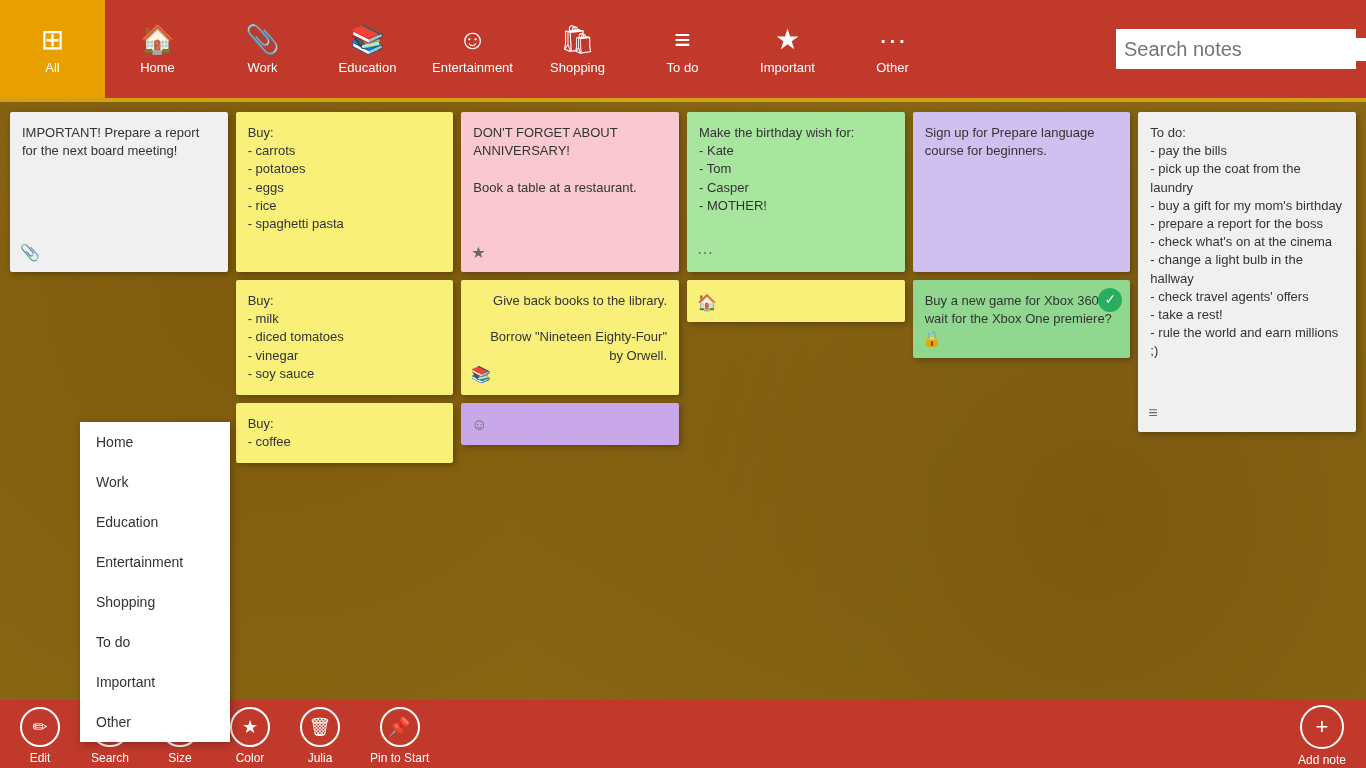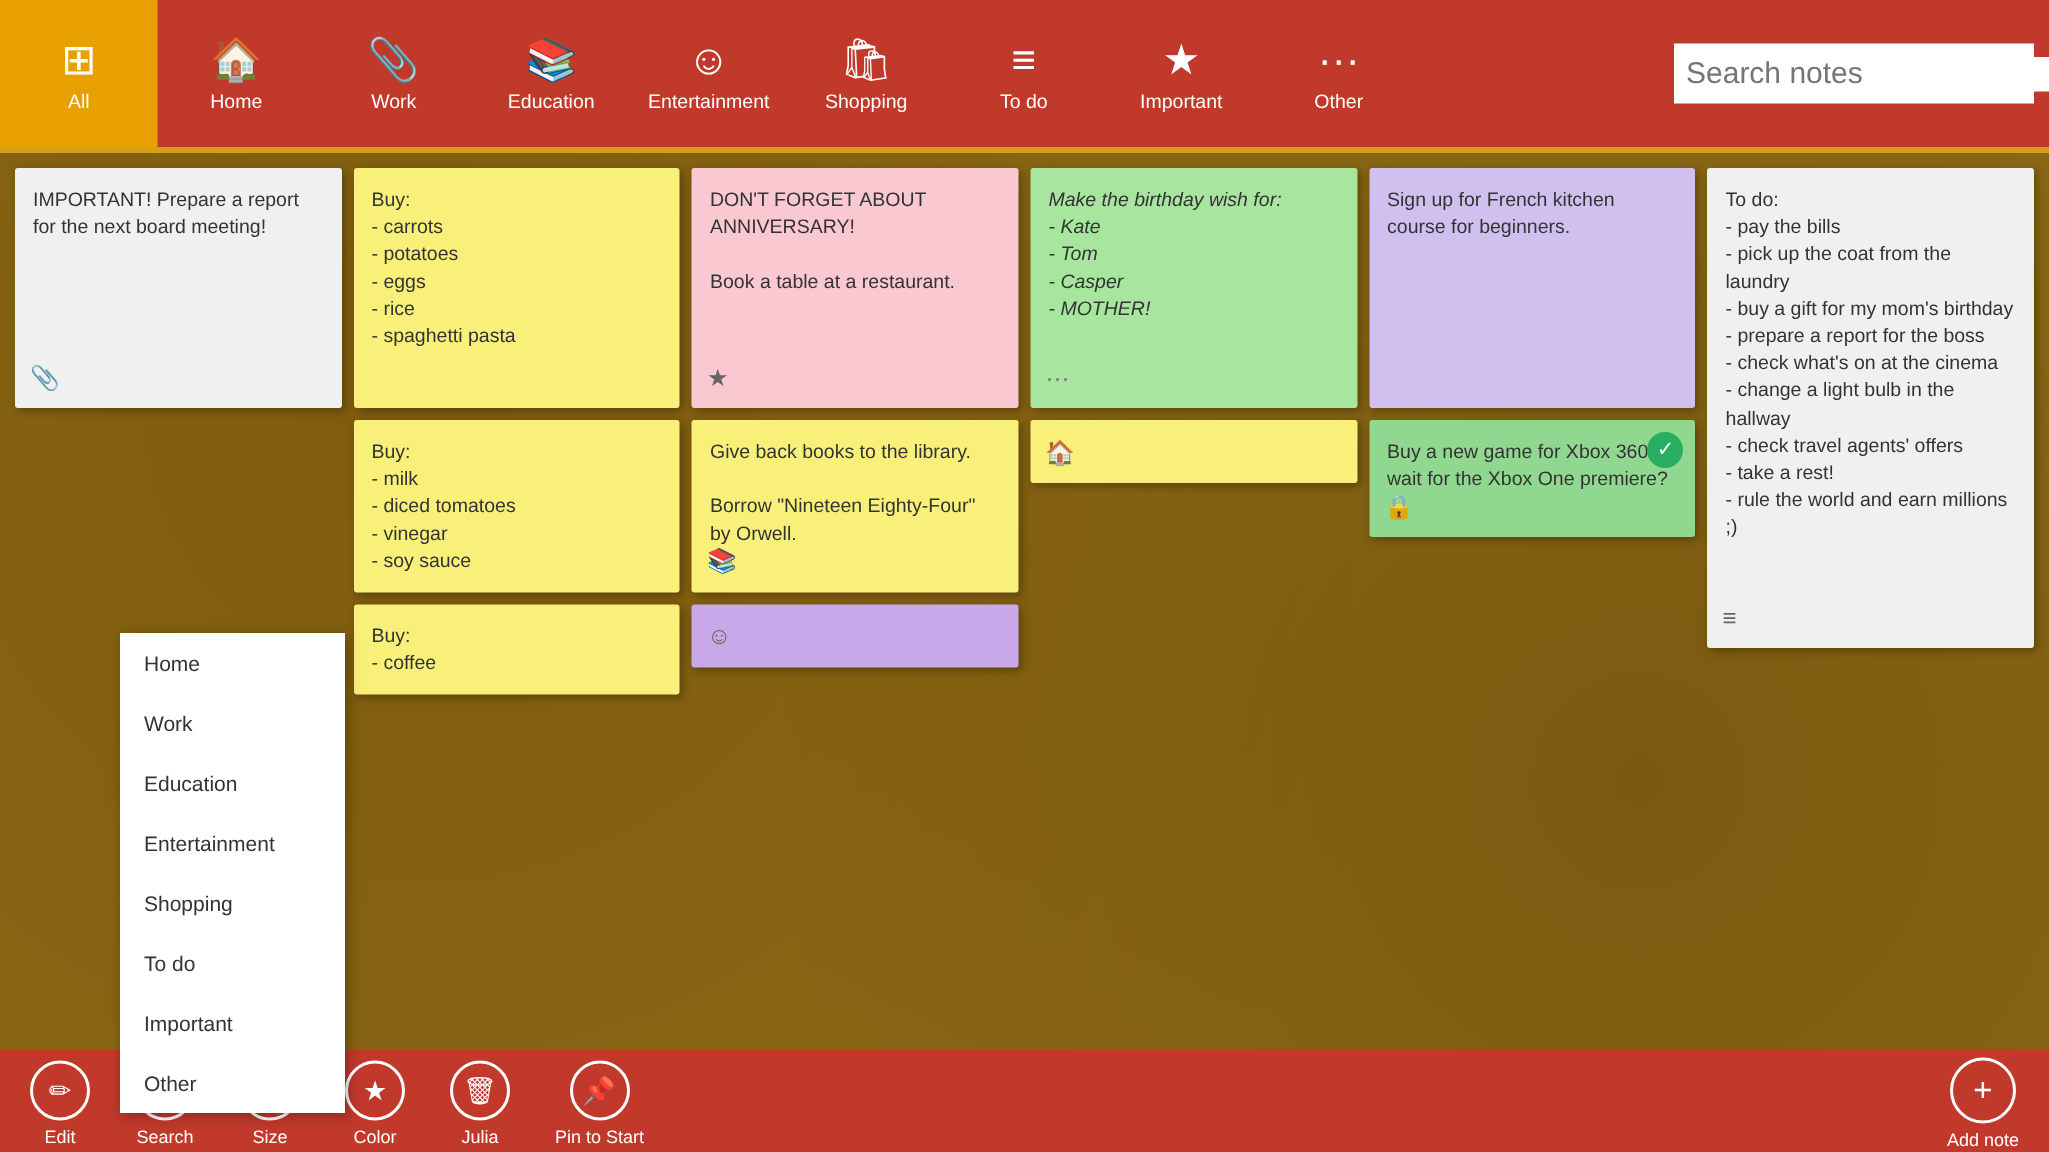--- a/index.html
+++ b/index.html
@@ -272,42 +272,42 @@
     <div class="note note-yellow">
       <span>Buy:<br>- coffee</span>
     </div>
   </div>
 
   <div class="board-col">
     <div class="note note-pink" style="min-height:160px; padding-bottom:30px;">
       <span>DON'T FORGET ABOUT ANNIVERSARY!<br><br>Book a table at a restaurant.</span>
       <span class="note-icon">★</span>
     </div>
-    <div class="note note-yellow" style="padding-bottom:30px;">
+    <div class="note note-yellow" style="padding-bottom:30px;text-align:right;">
       <span>Give back books to the library.<br><br>Borrow "Nineteen Eighty-Four" by Orwell.</span>
       <span class="note-icon">📚</span>
     </div>
     <div class="note note-purple" style="padding-bottom:30px;">
       <span class="note-icon">☺</span>
     </div>
   </div>
 
   <div class="board-col">
-    <div class="note note-green" style="min-height:160px; padding-bottom:30px;font-style:italic;">
+    <div class="note note-green" style="min-height:160px; padding-bottom:30px;">
       <span>Make the birthday wish for:<br>- Kate<br>- Tom<br>- Casper<br>- MOTHER!</span>
       <span class="note-icon">···</span>
     </div>
     <div class="note note-yellow" style="padding-bottom:30px;">
       <span class="note-icon">🏠</span>
     </div>
   </div>
 
   <div class="board-col">
     <div class="note note-lavender" style="min-height:160px;">
-      <span>Sign up for French kitchen course for beginners.</span>
+      <span>Sign up for Prepare language course for beginners.</span>
     </div>
     <div class="note note-green2" style="padding-bottom:30px; position:relative;">
       <div class="note-check">✓</div>
       <span>Buy a new game for Xbox 360 or wait for the Xbox One premiere?</span>
       <span class="note-icon">🔒</span>
     </div>
   </div>
 
   <div class="board-col">
     <div class="note note-white" style="min-height:320px; padding-bottom:30px;">

